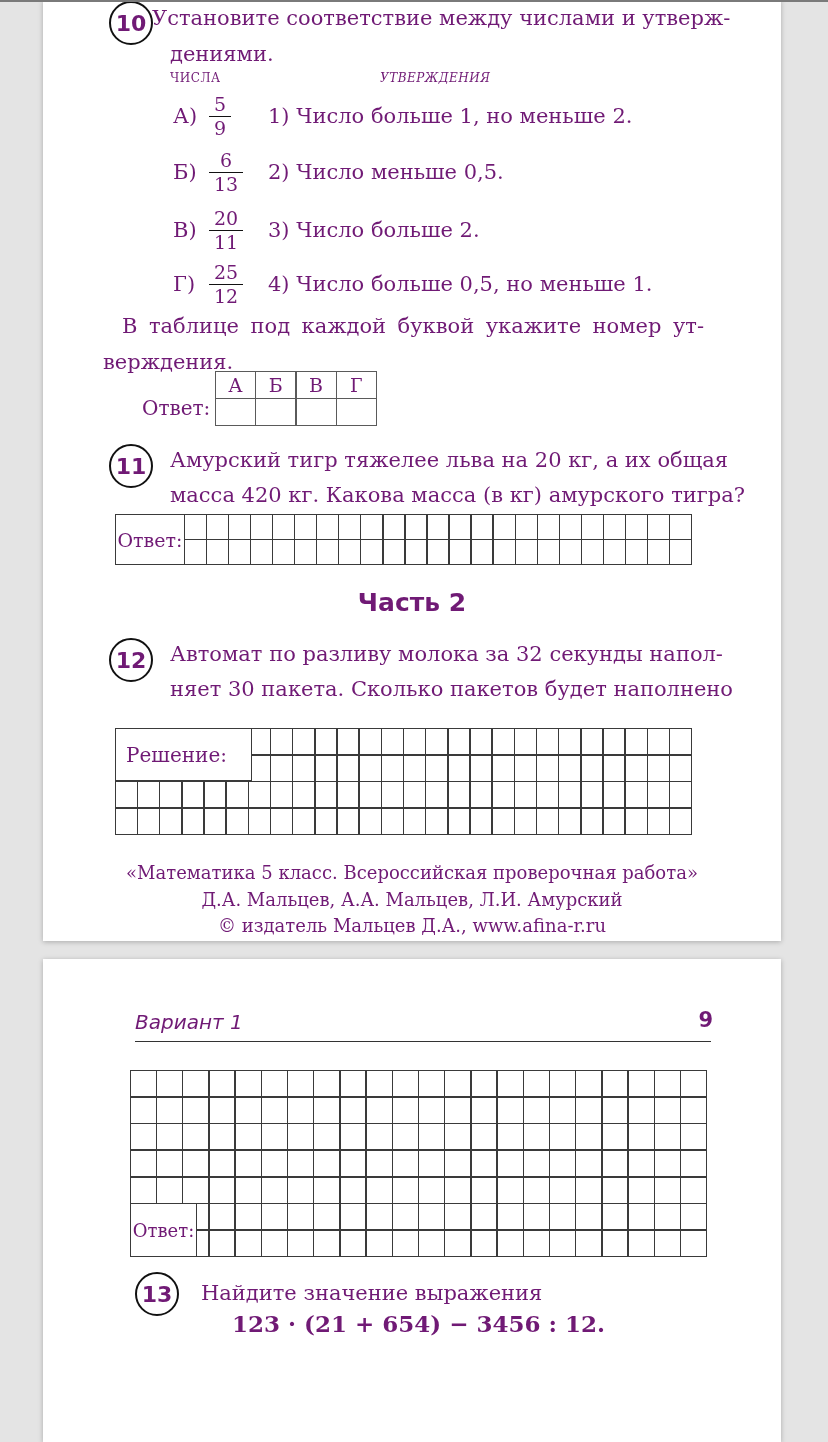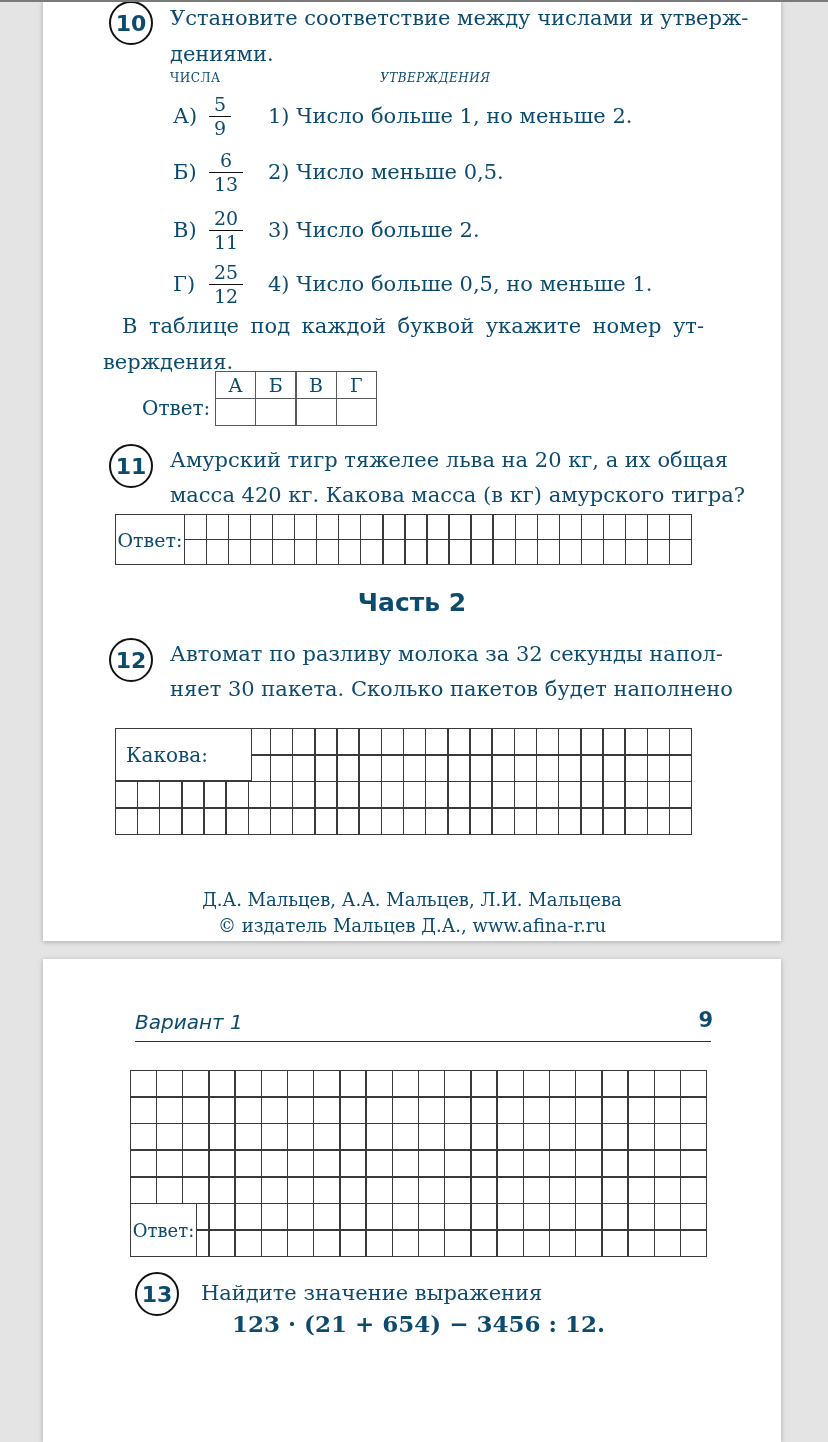--- a/index.html
+++ b/index.html
@@ -1,17 +1,17 @@
 <!DOCTYPE html>
 <html><head>
 <meta charset="utf-8">
 <style>
   html,body{margin:0;padding:0;}
   #screen{position:relative;width:828px;height:1442px;background:#e4e4e4;overflow:hidden;
-          font-family:"DejaVu Serif",serif;color:#0c4a6e;}
+          font-family:"DejaVu Serif",serif;color:#701a75;}
   #topline{position:absolute;left:0;top:0;width:828px;height:2px;background:#7a7a7a;z-index:10;}
   .page{position:absolute;left:43px;width:738px;background:#ffffff;box-shadow:0 1px 5px rgba(0,0,0,.25);overflow:hidden;}
   #page1{top:0;height:941px;}
   #page2{top:959px;height:483px;}
 
   .pnum{position:absolute;width:44px;height:44px;border:2.6px solid #111;border-radius:50%;
         display:flex;align-items:center;justify-content:center;box-sizing:border-box;
         font-family:"DejaVu Sans",sans-serif;font-weight:bold;font-size:22px;background:#fff;}
   .tline{position:absolute;font-size:21px;white-space:nowrap;}
   .colhead{position:absolute;font-size:12px;letter-spacing:.5px;white-space:nowrap;}
@@ -60,21 +60,21 @@
 <body>
 
 <div id="screen">
   <div id="topline"></div>
 
   <div class="page" id="page1">
 
     <div class="pnum" style="left:66px;top:1px;">
       <span>10</span>
     </div>
-    <div class="tline" style="left:127px;top:6px;text-align:center;">Установите соответствие между числами и утверж-</div>
+    <div class="tline" style="left:109px;top:6px;text-align:center;">Установите соответствие между числами и утверж-</div>
     <div class="tline" style="left:127px;top:42px;">дениями.</div>
 
     <div class="colhead" style="left:127px;top:71px;">ЧИСЛА</div>
     <div class="colhead" style="left:337px;top:71px;font-style:italic;">УТВЕРЖДЕНИЯ</div>
 
     <div class="pair" style="top:90px;">
       <span class="letter">А)</span>
       <span class="frac">
         <span class="fnum">5</span>
         <span class="fden">9</span>
@@ -288,24 +288,25 @@
           <div class="gcell"></div>
           <div class="gcell"></div>
           <div class="gcell"></div>
           <div class="gcell"></div>
           <div class="gcell"></div>
           <div class="gcell"></div>
           <div class="gcell"></div>
           <div class="gcell"></div>
           <div class="gcell"></div>
         </div>
-      <div class="overlay-label" style="left:0;top:0;width:136px;height:52px;border-right:1.7px solid #3a3a3a;border-bottom:1.7px solid #3a3a3a;padding-left:10px;">Какова:</div>
-    </div>
-
-    <div class="footer-line" style="top:889px;">Д.А. Мальцев, А.А. Мальцев, Л.И. Мальцева</div>
+      <div class="overlay-label" style="left:0;top:0;width:136px;height:52px;border-right:1.7px solid #3a3a3a;border-bottom:1.7px solid #3a3a3a;padding-left:10px;">Решение:</div>
+    </div>
+
+    <div class="footer-line" style="top:862px;">«Математика 5 класс. Всероссийская проверочная работа»</div>
+    <div class="footer-line" style="top:889px;">Д.А. Мальцев, А.А. Мальцев, Л.И. Амурский</div>
     <div class="footer-line" style="top:915px;">©  издатель Мальцев Д.А., www.afina-r.ru</div>
   </div>
 
   <div class="page" id="page2">
     <div class="variant">Вариант 1</div>
     <div class="pageno">9</div>
     <div class="headrule"></div>
 
     <div class="sheet rel" style="left:87px;top:111px;width:577px;height:187px;">
       <div class="ggrid" style="display: grid; grid-template-columns: repeat(22, 1fr); grid-template-rows: repeat(7, 1fr);">

